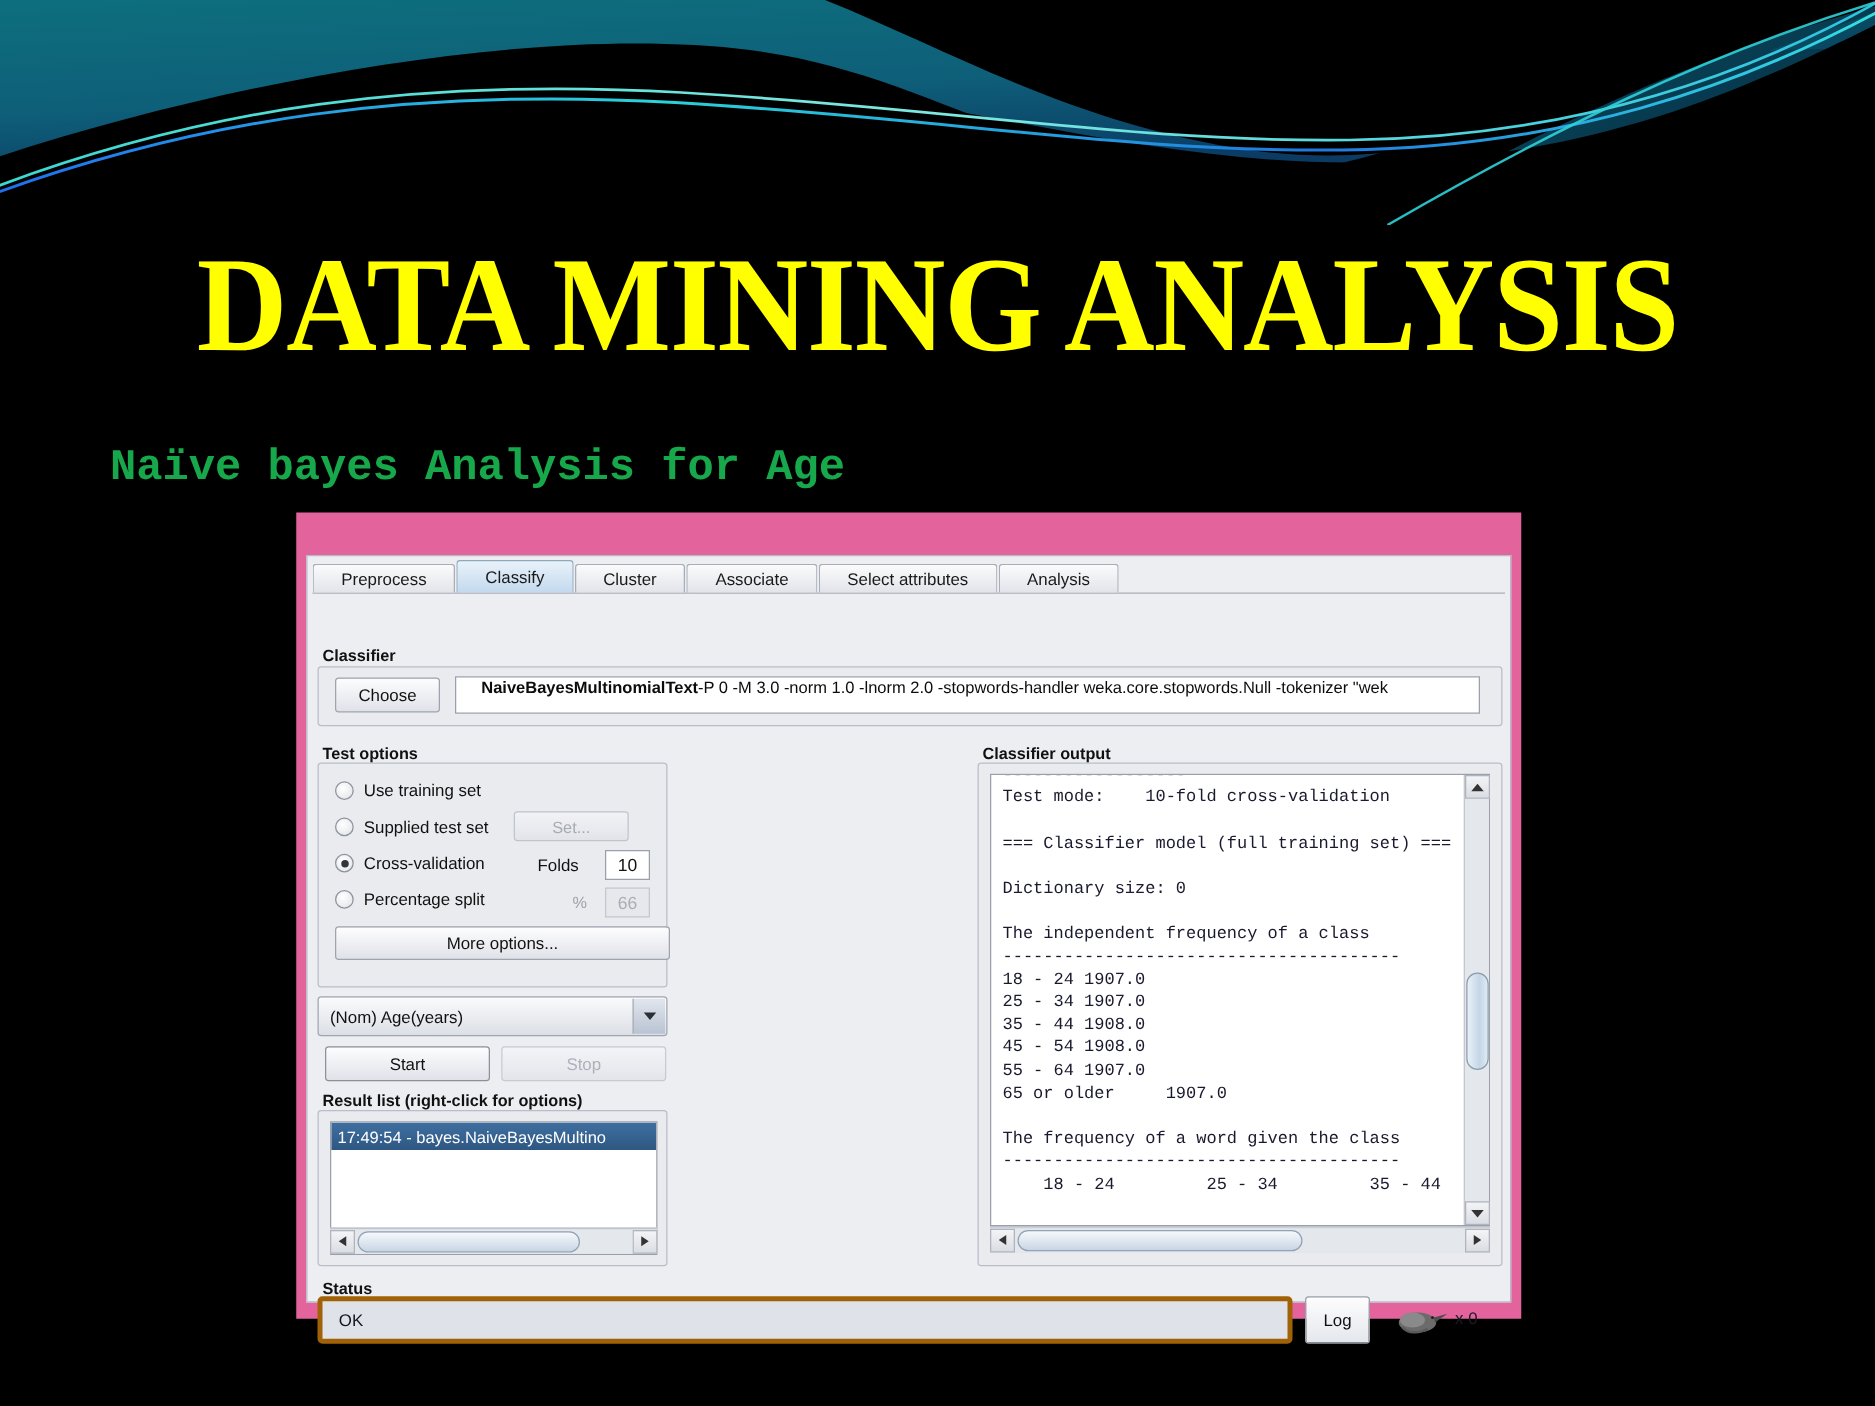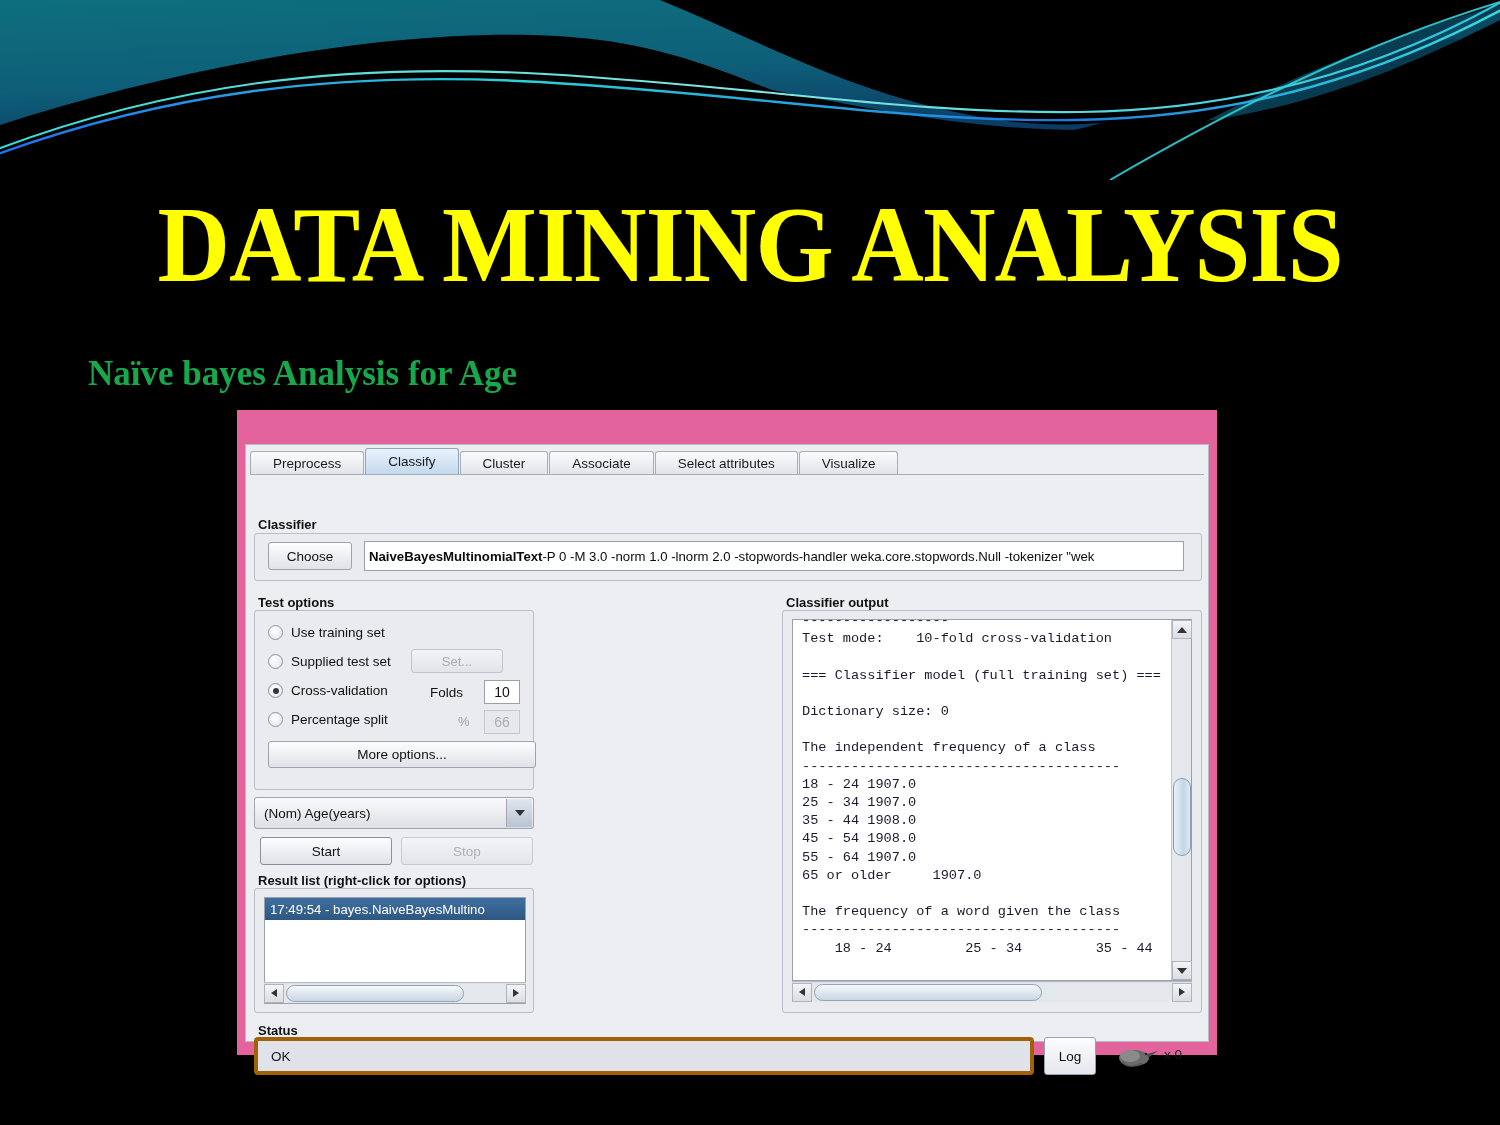--- a/index.html
+++ b/index.html
@@ -22,21 +22,21 @@
     font-weight: 700;
     font-size: 108px;
     line-height: 118px;
     color: #FFFF00;
     letter-spacing: -1px;
     transform: scaleX(0.93);
     white-space: nowrap;
   }
   #slide-subtitle {
     position: absolute; top: 354px; left: 88px;
-    font-family: Liberation Serif, serif;
+    font-family: Liberation Mono, monospace;
     font-weight: 700;
     font-size: 35px;
     color: #16A84B;
     white-space: nowrap;
   }
 
   
   #weka-window {
     position: absolute; left: 237px; top: 410px;
     width: 980px; height: 645px;
@@ -130,22 +130,22 @@
     background: linear-gradient(#fdfdfe, #dfe2e8);
     border: 1px solid #9ea3ad; border-radius: 3px;
     font-size: 13.5px; color: #111;
     display:flex; align-items:center; justify-content:center;
   }
   #classifier-cmd {
     position: absolute; left: 118px; top: 96px;
     width: 820px; height: 30px;
     background: #ffffff; border: 1px solid #9aa0ab;
     font-size: 13.2px; color: #0c0c0c;
-    display: flex; align-items: center;
-    padding: 0 4px;
+    display: flex; align-items: flex-start;
+    padding: 0 20px;
     overflow: hidden; white-space: nowrap;
   }
   #classifier-cmd b { font-weight: 700; }
 
   
   #testopts-label { position: absolute; left: 12px; top: 150px; }
   #testopts-panel { position: absolute; left: 8px; top: 165px; width: 280px; height: 180px; }
 
   .radio-row { position: absolute; display: flex; align-items: center; font-size: 13.5px; color: #111; }
   .radio {
@@ -378,21 +378,21 @@
         <div class="tab">
             <span>Cluster</span>
           </div>
         <div class="tab">
             <span>Associate</span>
           </div>
         <div class="tab">
             <span>Select attributes</span>
           </div>
         <div class="tab">
-            <span>Visualize</span>
+            <span>Analysis</span>
           </div>
       </div>
 
       <div class="section-label" id="classifier-label">Classifier</div>
       <div class="panel" id="classifier-panel"></div>
       <div id="choose-btn">Choose</div>
       <div id="classifier-cmd">
         <b>NaiveBayesMultinomialText</b>
           <span> -P 0 -M 3.0 -norm 1.0 -lnorm 2.0 -stopwords-handler weka.core.stopwords.Null -tokenizer "wek</span>
       </div>

